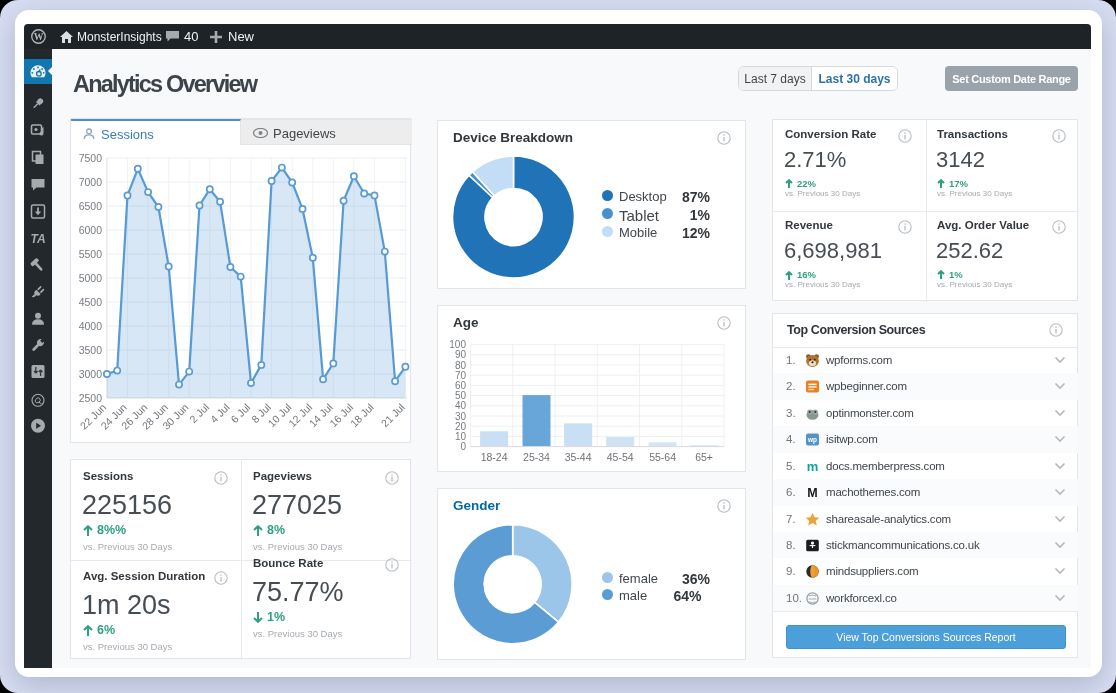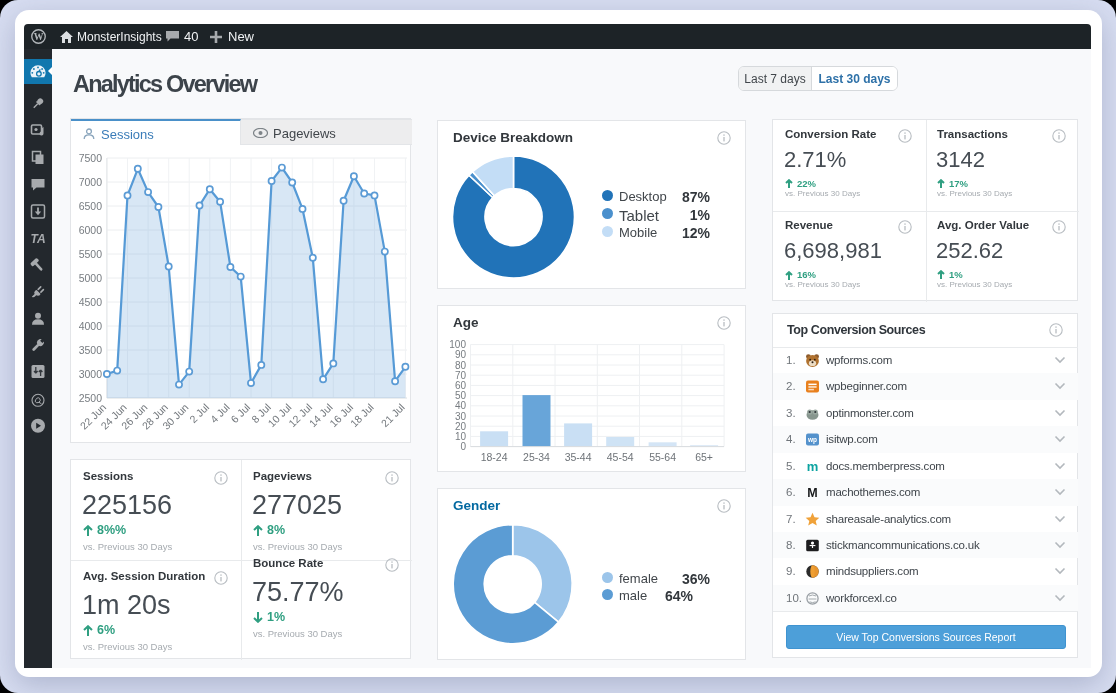--- a/index.html
+++ b/index.html
@@ -105,20 +105,21 @@
 <div style="position:absolute;left:48px;top:66px;width:0;height:0;border-top:5.5px solid transparent;border-bottom:5.5px solid transparent;border-right:5px solid #fff"></div>
 
 <div style="position:absolute;left:52px;top:49px;width:1039px;height:619px;background:#f8f9fb;overflow:hidden">
 
   <div style="position:absolute;left:21px;top:22px;font-size:23.5px;font-weight:bold;letter-spacing:-1.8px;color:#3c434a">Analytics Overview</div>
 
   <div style="position:absolute;left:686px;top:17px;height:25px;display:flex;border:1px solid #d6d9dc;border-radius:6px;overflow:hidden;background:#fff">
     <div style="width:73px;background:#f1f2f3;border-right:1px solid #d6d9dc;font-size:12px;color:#41464b;display:flex;align-items:center;justify-content:center">Last 7 days</div>
     <div style="width:85px;background:#fff;font-size:12px;font-weight:bold;color:#2e71a8;display:flex;align-items:center;justify-content:center">Last 30 days</div>
   </div>
+  <div style="position:absolute;left:893px;top:17px;width:133px;height:25px;background:#9aa2ac;border-radius:4px;font-size:11px;letter-spacing:-0.3px;font-weight:bold;color:#fff;white-space:nowrap;display:flex;align-items:center;justify-content:center">Set Custom Date Range</div>
 
   <div class="card" style="left:18px;top:69px;width:341px;height:325px">
     <div style="position:absolute;left:0;top:0;width:170px;height:26px;background:#fff;border-top:2px solid #4a90c9;border-right:1px solid #e3e5e8">
       <svg width="12" height="12" viewBox="0 0 12 12" style="position:absolute;left:12px;top:7px">
         <circle cx="6" cy="3.4" r="2.4" fill="none" stroke="#8ba6bd" stroke-width="1.3"></circle>
         <path d="M1.2 11 Q1.2 6.8 6 6.8 Q10.8 6.8 10.8 11" fill="none" stroke="#8ba6bd" stroke-width="1.3"></path>
       </svg>
       <div style="position:absolute;left:30px;top:6px;font-size:13px;color:#3a7cb8">Sessions</div>
     </div>
     <div style="position:absolute;left:170px;top:0;width:171px;height:26px;background:#ededee;border-bottom:1px solid #e3e5e8;border-top:1px solid #e3e5e8">
@@ -360,21 +361,21 @@
       </svg>
     <svg width="308" height="172" style="position:absolute;left:0;top:0">
         <path d="M74.70 35.70 A59.5 59.5 0 0 1 120.55 133.13 L96.66 113.37 A28.5 28.5 0 0 0 74.70 66.70 Z" fill="#9cc5ea" stroke="#fff" stroke-width="1.6"></path>
         <path d="M120.55 133.13 A59.5 59.5 0 1 1 74.70 35.70 L74.70 66.70 A28.5 28.5 0 1 0 96.66 113.37 Z" fill="#5b9cd4" stroke="#fff" stroke-width="1.6"></path>
       </svg>
     <div style="position:absolute;left:164px;top:83px;width:11px;height:11px;border-radius:50%;background:#9cc5ea"></div>
     <div style="position:absolute;left:181px;top:82px;font-size:13px;color:#41464b">female</div>
     <div style="position:absolute;left:227px;top:82px;width:45px;text-align:right;font-size:14px;font-weight:bold;color:#32373c">36%</div>
     <div style="position:absolute;left:164px;top:100px;width:11px;height:11px;border-radius:50%;background:#5b9cd4"></div>
     <div style="position:absolute;left:181px;top:99px;font-size:13px;color:#41464b">male</div>
-    <div style="position:absolute;left:227px;top:99px;width:45px;text-align:left;font-size:14px;font-weight:bold;color:#32373c">64%</div>
+    <div style="position:absolute;left:227px;top:99px;width:45px;text-align:center;font-size:14px;font-weight:bold;color:#32373c">64%</div>
   </div>
 
   <div class="card" style="left:720px;top:70px;width:306px;height:182px">
     <div style="position:absolute;left:152.5px;top:0;width:1px;height:182px;background:#e8eaec"></div>
     <div style="position:absolute;left:0;top:91px;width:306px;height:1px;background:#e8eaec"></div>
     <div style="position:absolute;left:0px;top:0px;width:152px;height:91px">
 <div style="position:absolute;left:12px;top:8px;font-size:11.5px;font-weight:bold;color:#32373c">Conversion Rate</div>
 <svg width="14" height="14" style="position:absolute;right:13px;top:9px" viewBox="0 0 14 14">
           <circle cx="7" cy="7" r="6.2" fill="none" stroke="#b8bdc2" stroke-width="1.1"></circle>
           <rect x="6.35" y="6" width="1.3" height="4.4" fill="#b8bdc2"></rect>

